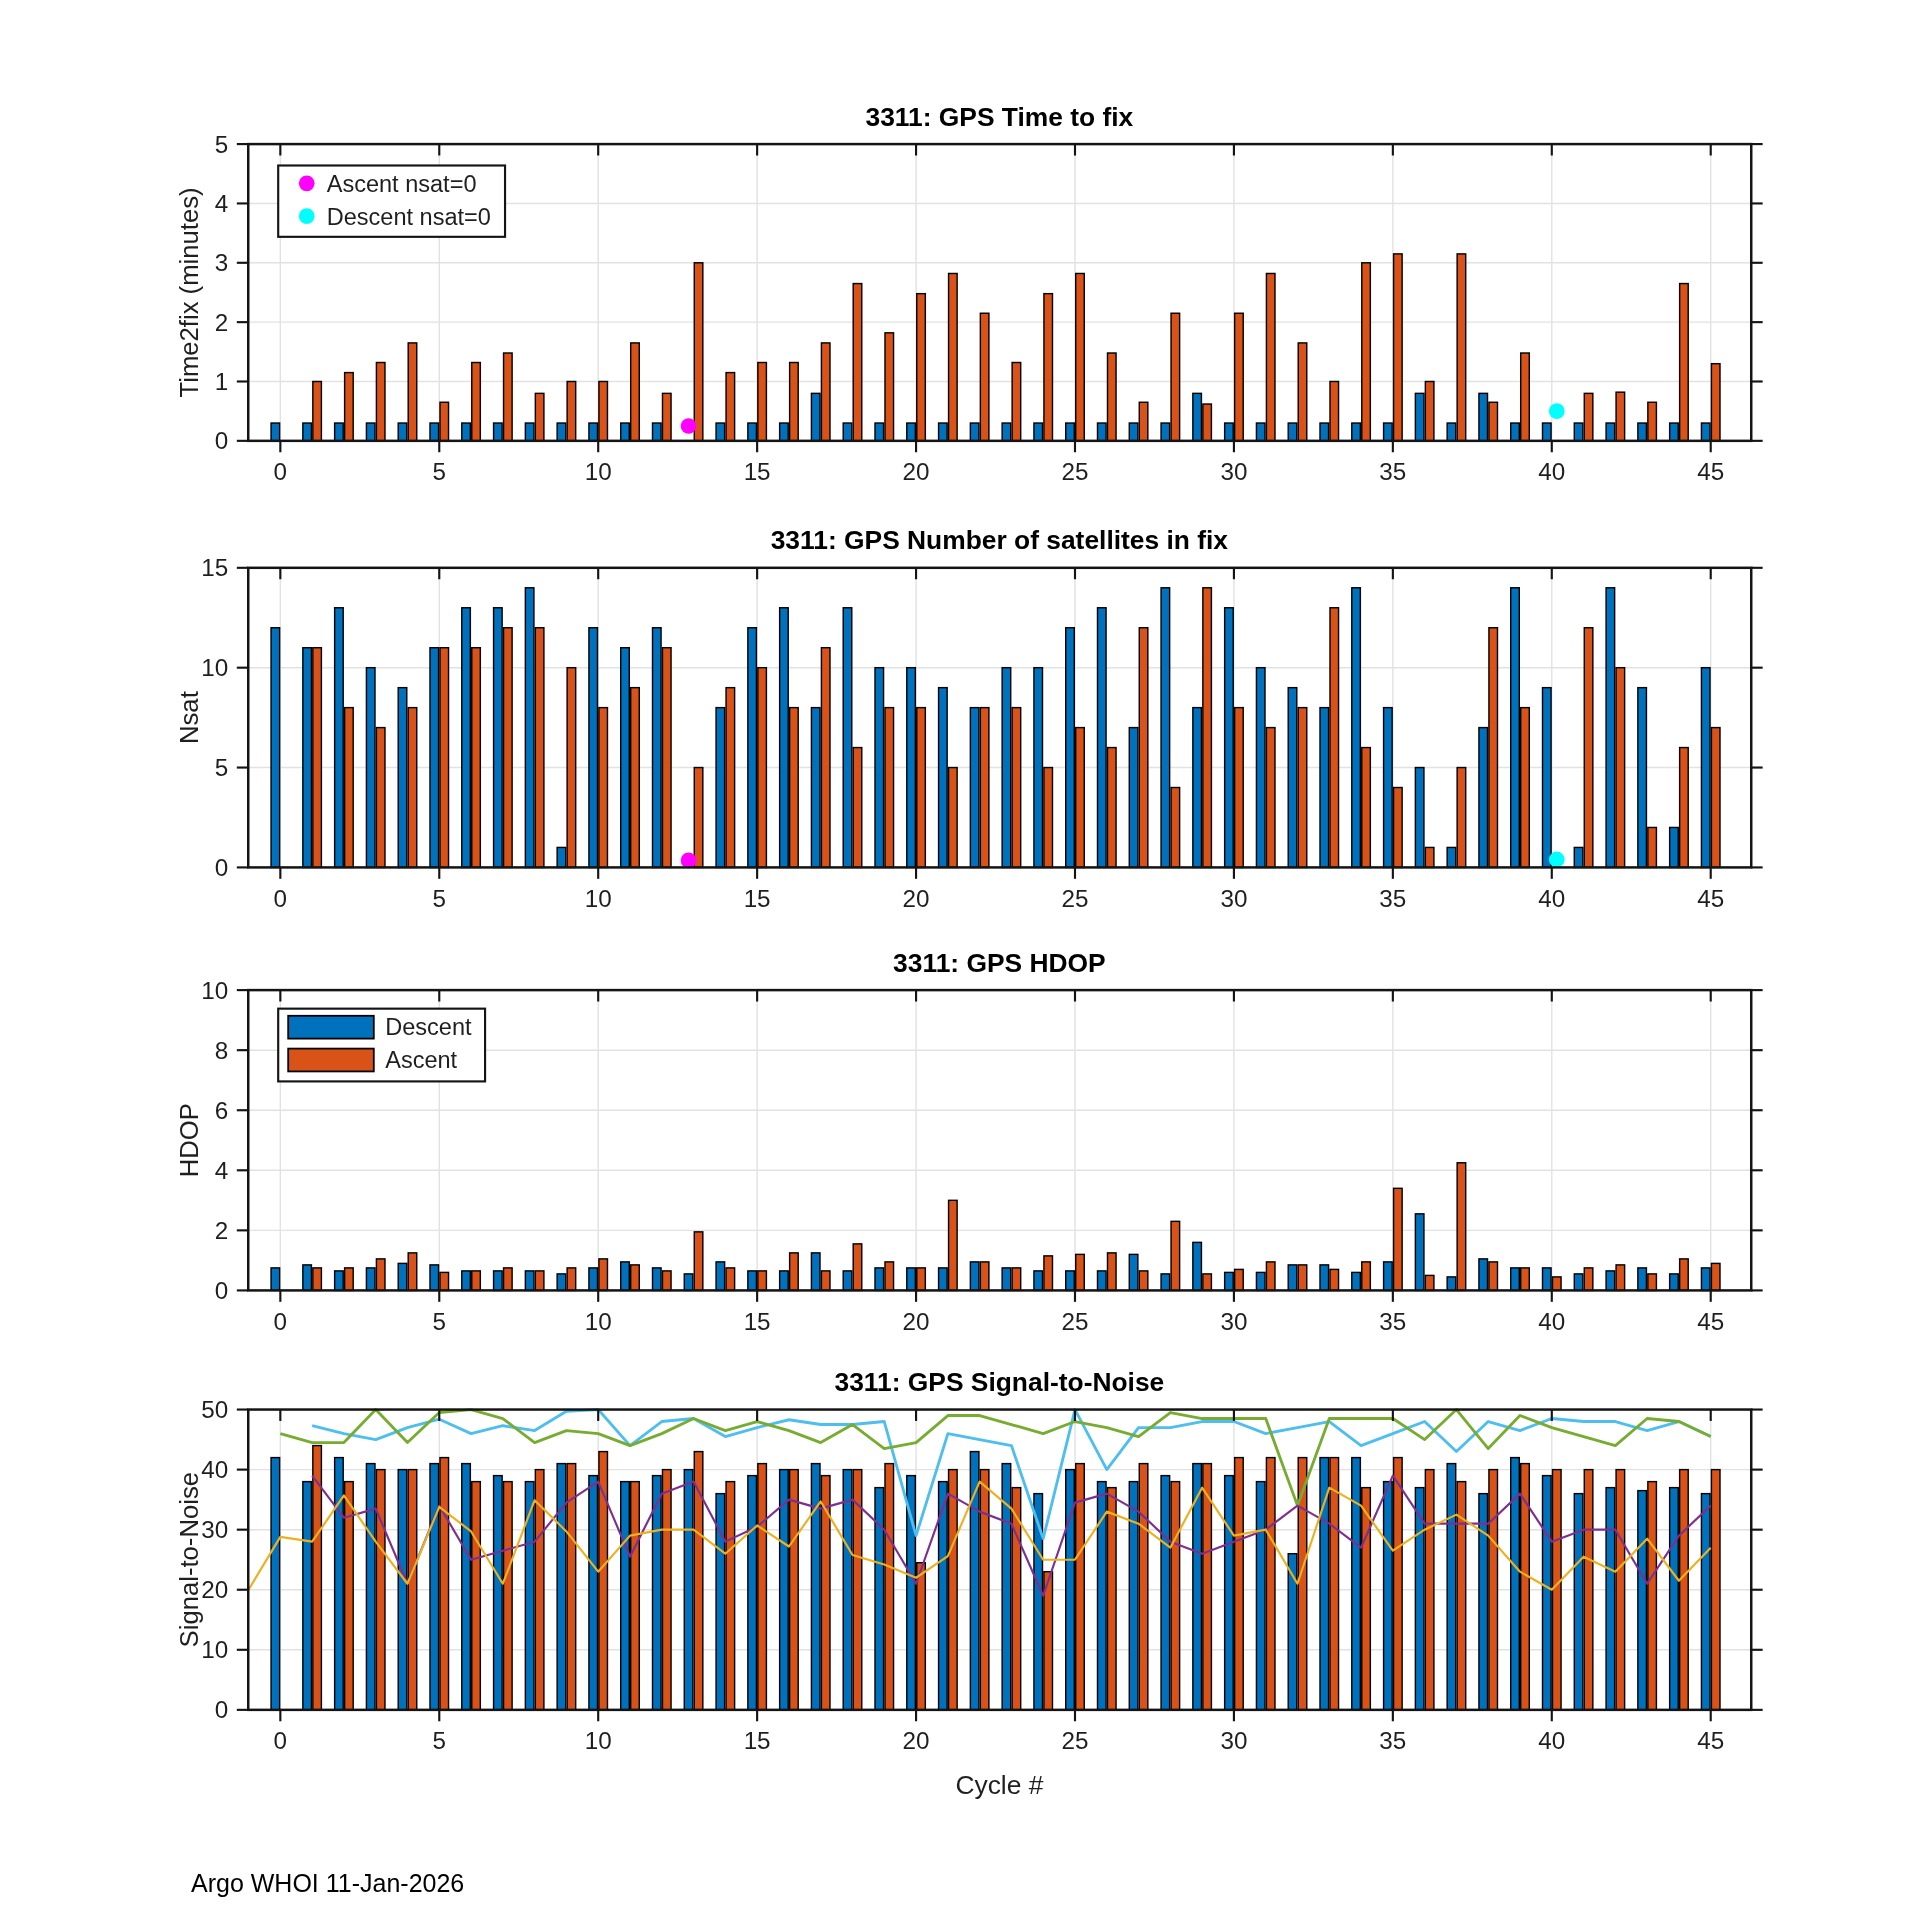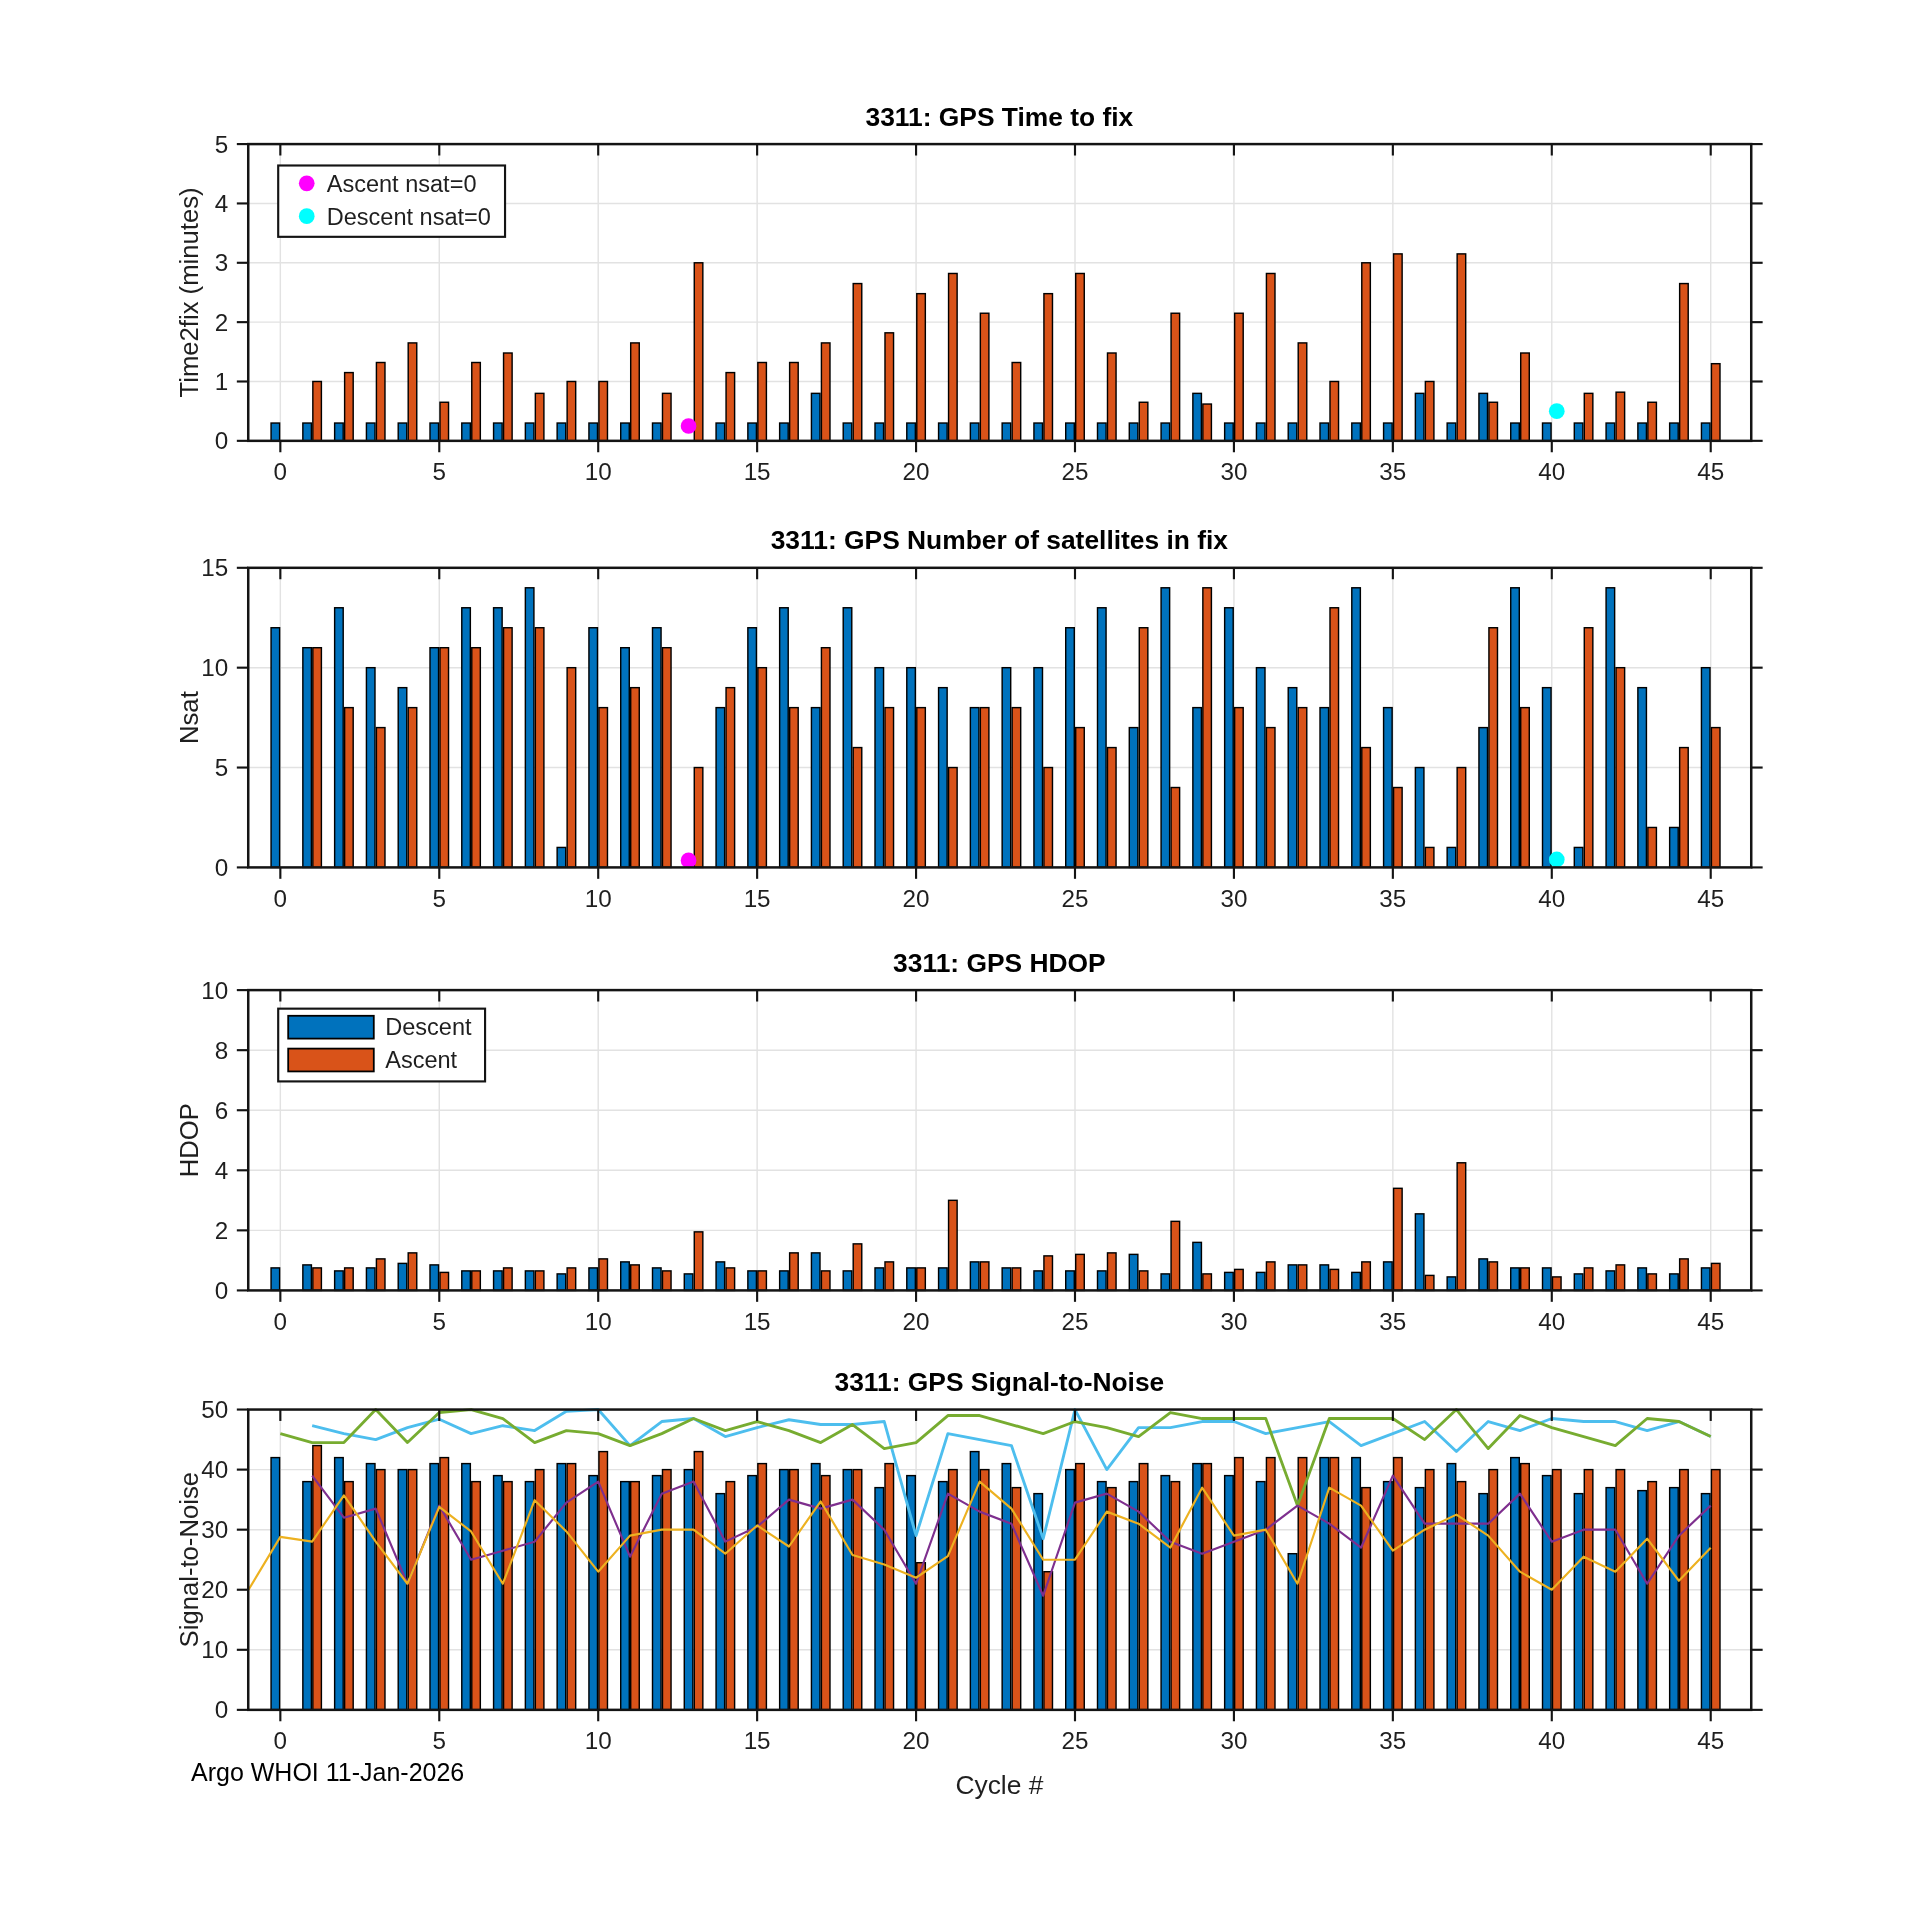--- a/index.html
+++ b/index.html
@@ -1,19 +1,19 @@
 <!DOCTYPE html>
 <html style="font-size:11.4px"><head>
 <meta charset="utf-8">
 <style>
   html,body{margin:0;padding:0;background:#ffffff;}
   .figure{position:relative;width:1926px;height:1926px;background:#ffffff;
           font-family:"Liberation Sans","DejaVu Sans",sans-serif;overflow:hidden;}
   svg{position:absolute;left:0;top:0;}
-  .footer{position:absolute;left:191px;top:1758px;font-size:25px;color:#000;}
+  .footer{position:absolute;left:191px;top:1869px;font-size:25px;color:#000;}
 </style>
 </head>
 <body>
 
 <div class="figure">
   <svg id="chart-svg" width="1926" height="1926" viewBox="0 0 2700 2700">
       <g>
         <line x1="393" y1="202" x2="393" y2="618" stroke="#E2E2E2" stroke-width="2"></line>
         <line x1="615.8" y1="202" x2="615.8" y2="618" stroke="#E2E2E2" stroke-width="2"></line>
         <line x1="838.6" y1="202" x2="838.6" y2="618" stroke="#E2E2E2" stroke-width="2"></line>

